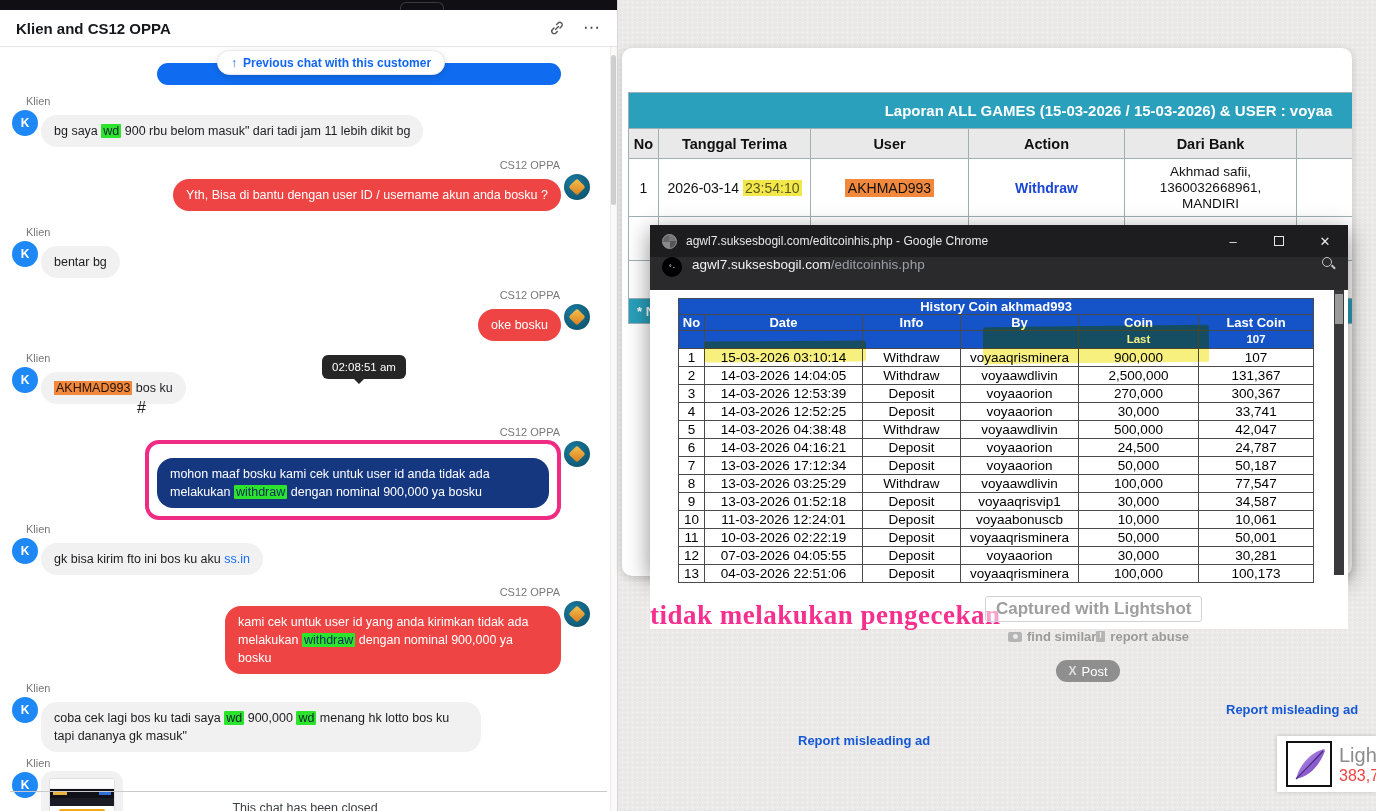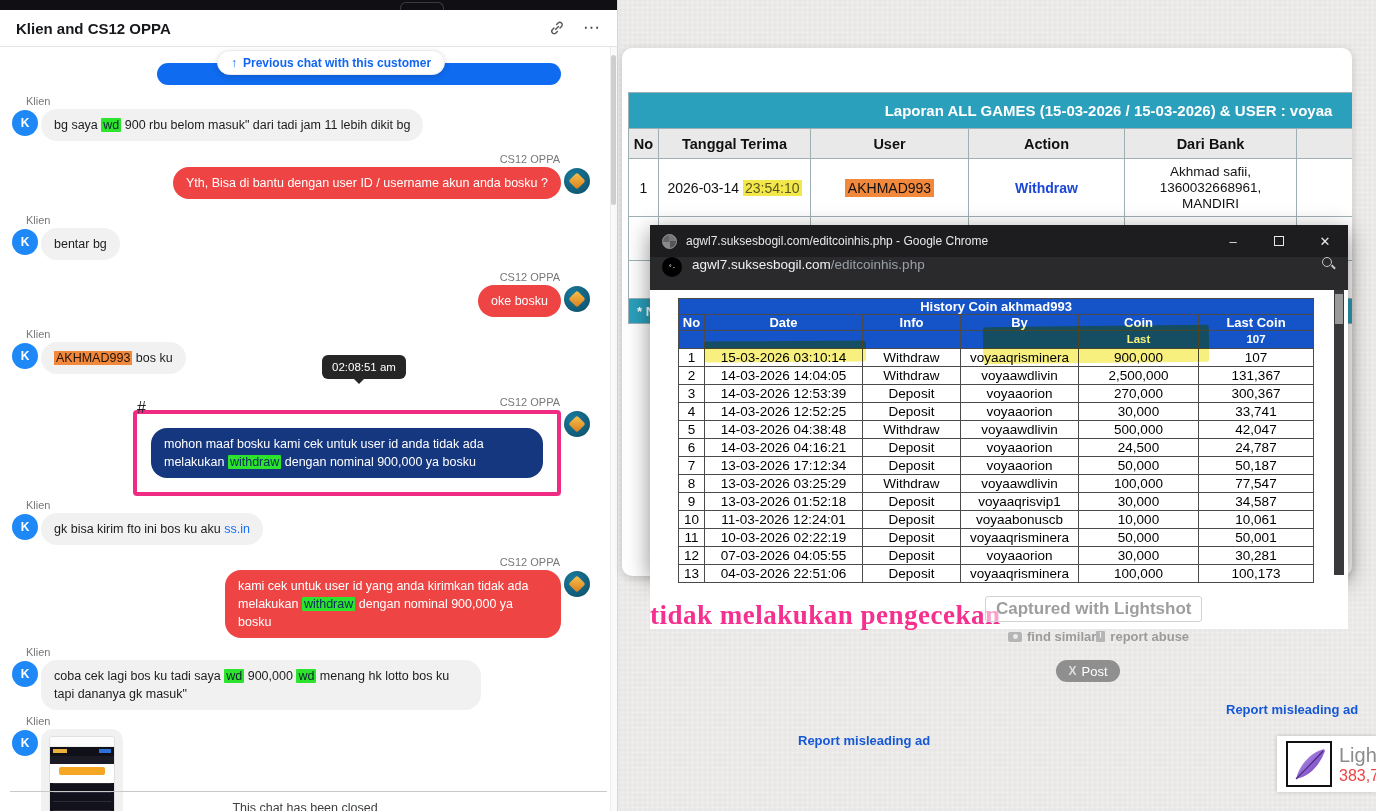--- a/index.html
+++ b/index.html
@@ -39,30 +39,30 @@
   .msg-group { display:block; }
   .msg-label { font-size:11px; color:#787878; line-height:13px; margin-bottom:1px; }
   .msg-group.left  .msg-label { margin-left:14px; }
   .msg-group.right .msg-label { text-align:right; margin-right:30px; }
   .msg-row { display:flex; align-items:flex-start; gap:3px; }
   .msg-group.right .msg-row { justify-content:flex-end; }
   .avatar { width:26px; height:26px; border-radius:50%; flex:0 0 26px; margin-top:1px; }
   .avatar.klien { background:#1e88f7; color:#fff; font-size:12px; font-weight:bold; display:flex; align-items:center; justify-content:center; }
   .avatar.agent { background:radial-gradient(circle at 35% 30%, #19799c, #0d4e66); position:relative; }
   .avatar.agent .diamond { position:absolute; left:7px; top:7px; width:12px; height:12px; transform:rotate(45deg); background:linear-gradient(135deg,#f7c14d,#d97f1e); border-radius:2px; }
-  .bubble { font-size:12.5px; line-height:18px; padding:7px 13px; border-radius:16px; white-space:nowrap; }
+  .bubble { font-size:12.5px; line-height:18px; padding:7px 13px; border-radius:16px; white-space:nowrap;margin-top:6px; }
   .bubble.wrap { white-space:normal; }
   .bubble.gray { background:#f1f1f2; color:#1c1c1e; }
   .bubble.blue { background:#ef4444; color:#fff; }
   .bubble.navy { background:#15377f; color:#fff; }
   .hl-green  { background:#2be42b; color:#0a2a5e; padding:0 2px; border-radius:1px; }
   .bubble.gray .hl-green { color:#123; }
   .hl-orange { background:#f1883b; color:#20140a; padding:0 2px; }
   .msg-link { color:#1a6ef5; }
-  .pink-frame { border:4px solid #ef2b84; background:#fff; padding:14px; border-radius:4px; }
+  .pink-frame { border:4px solid #ef2b84; background:#fff; padding:8px; border-radius:14px; }
 
   
   .g1{margin-top:0}.g2{margin-top:12px}.g3{margin-top:15px}.g4{margin-top:11px}.g5{margin-top:11px}
   .g6{margin-top:22px}.g7{margin-top:3px}.g8{margin-top:11px}.g9{margin-top:8px}.g10{margin-top:5px}
 
   .hash-mark { position:absolute; left:137px; top:352px; font-size:16px; color:#222; }
   .tooltip-time { position:absolute; left:322px; top:308px; background:#262626; color:#fff; font-size:11.5px; padding:6px 10px; border-radius:6px; }
   .tooltip-time:after { content:""; position:absolute; left:32px; bottom:-5px; border:5px solid transparent; border-top-color:#262626; border-bottom:none; }
 
   

